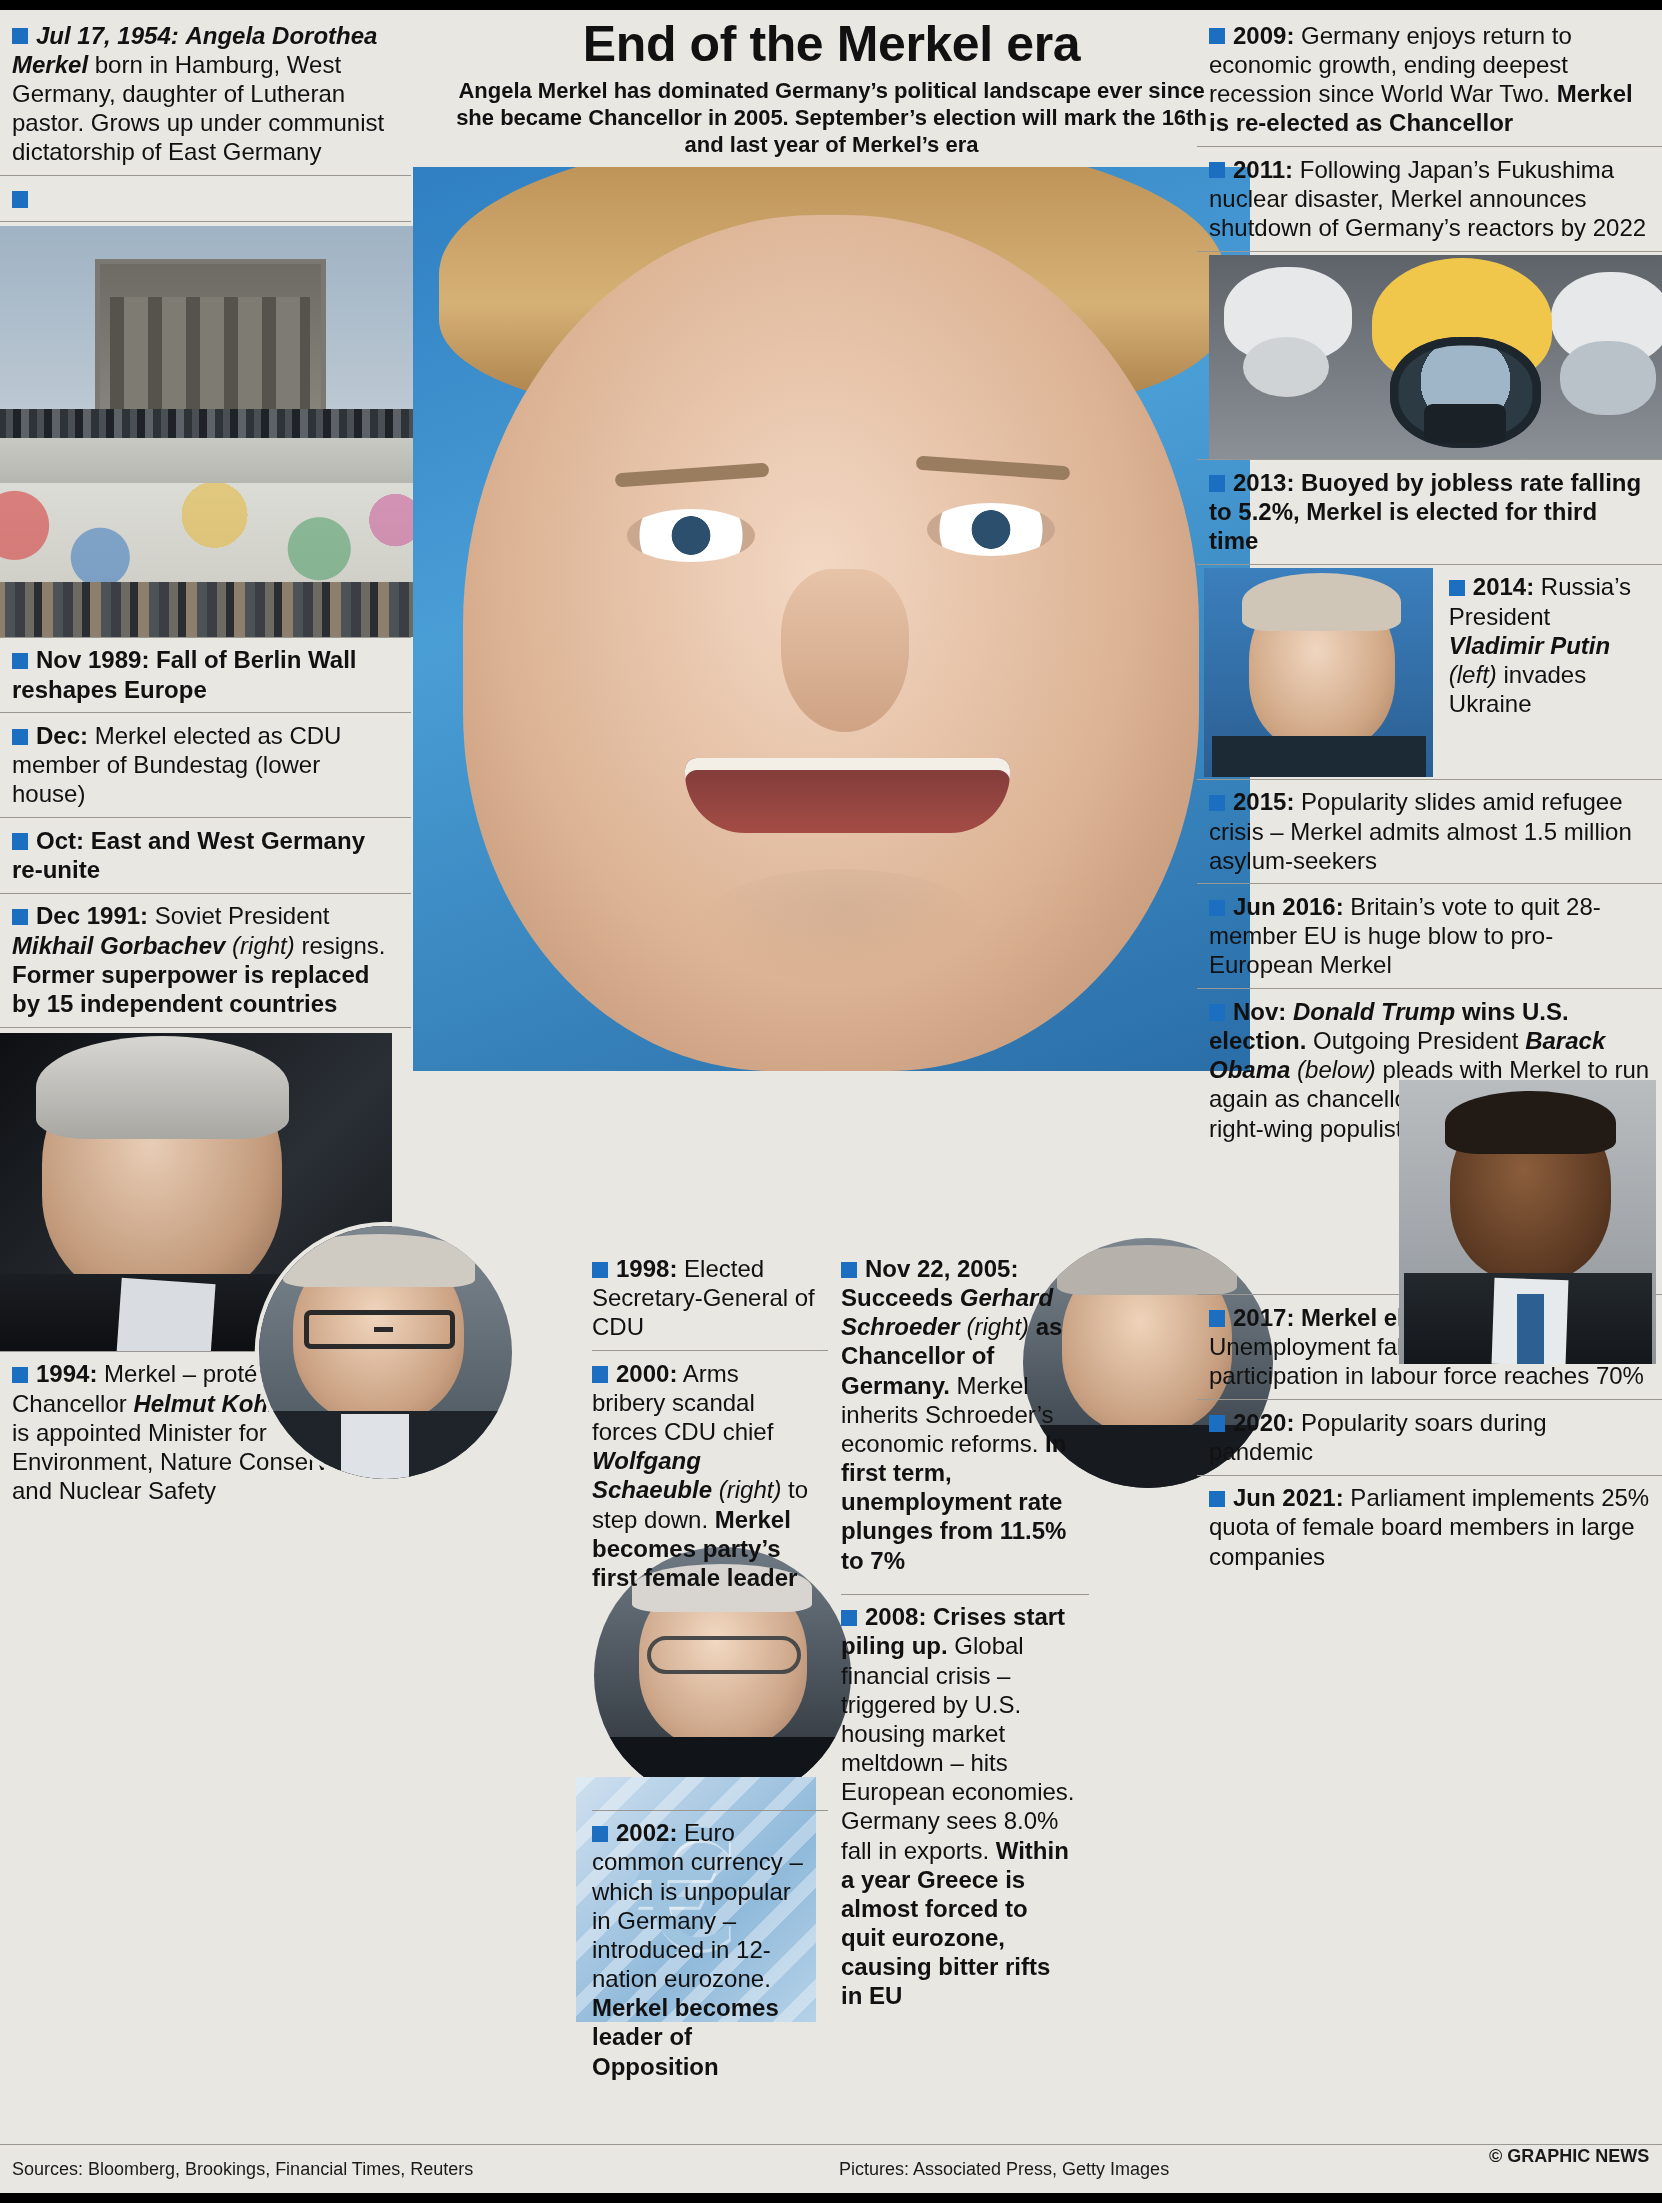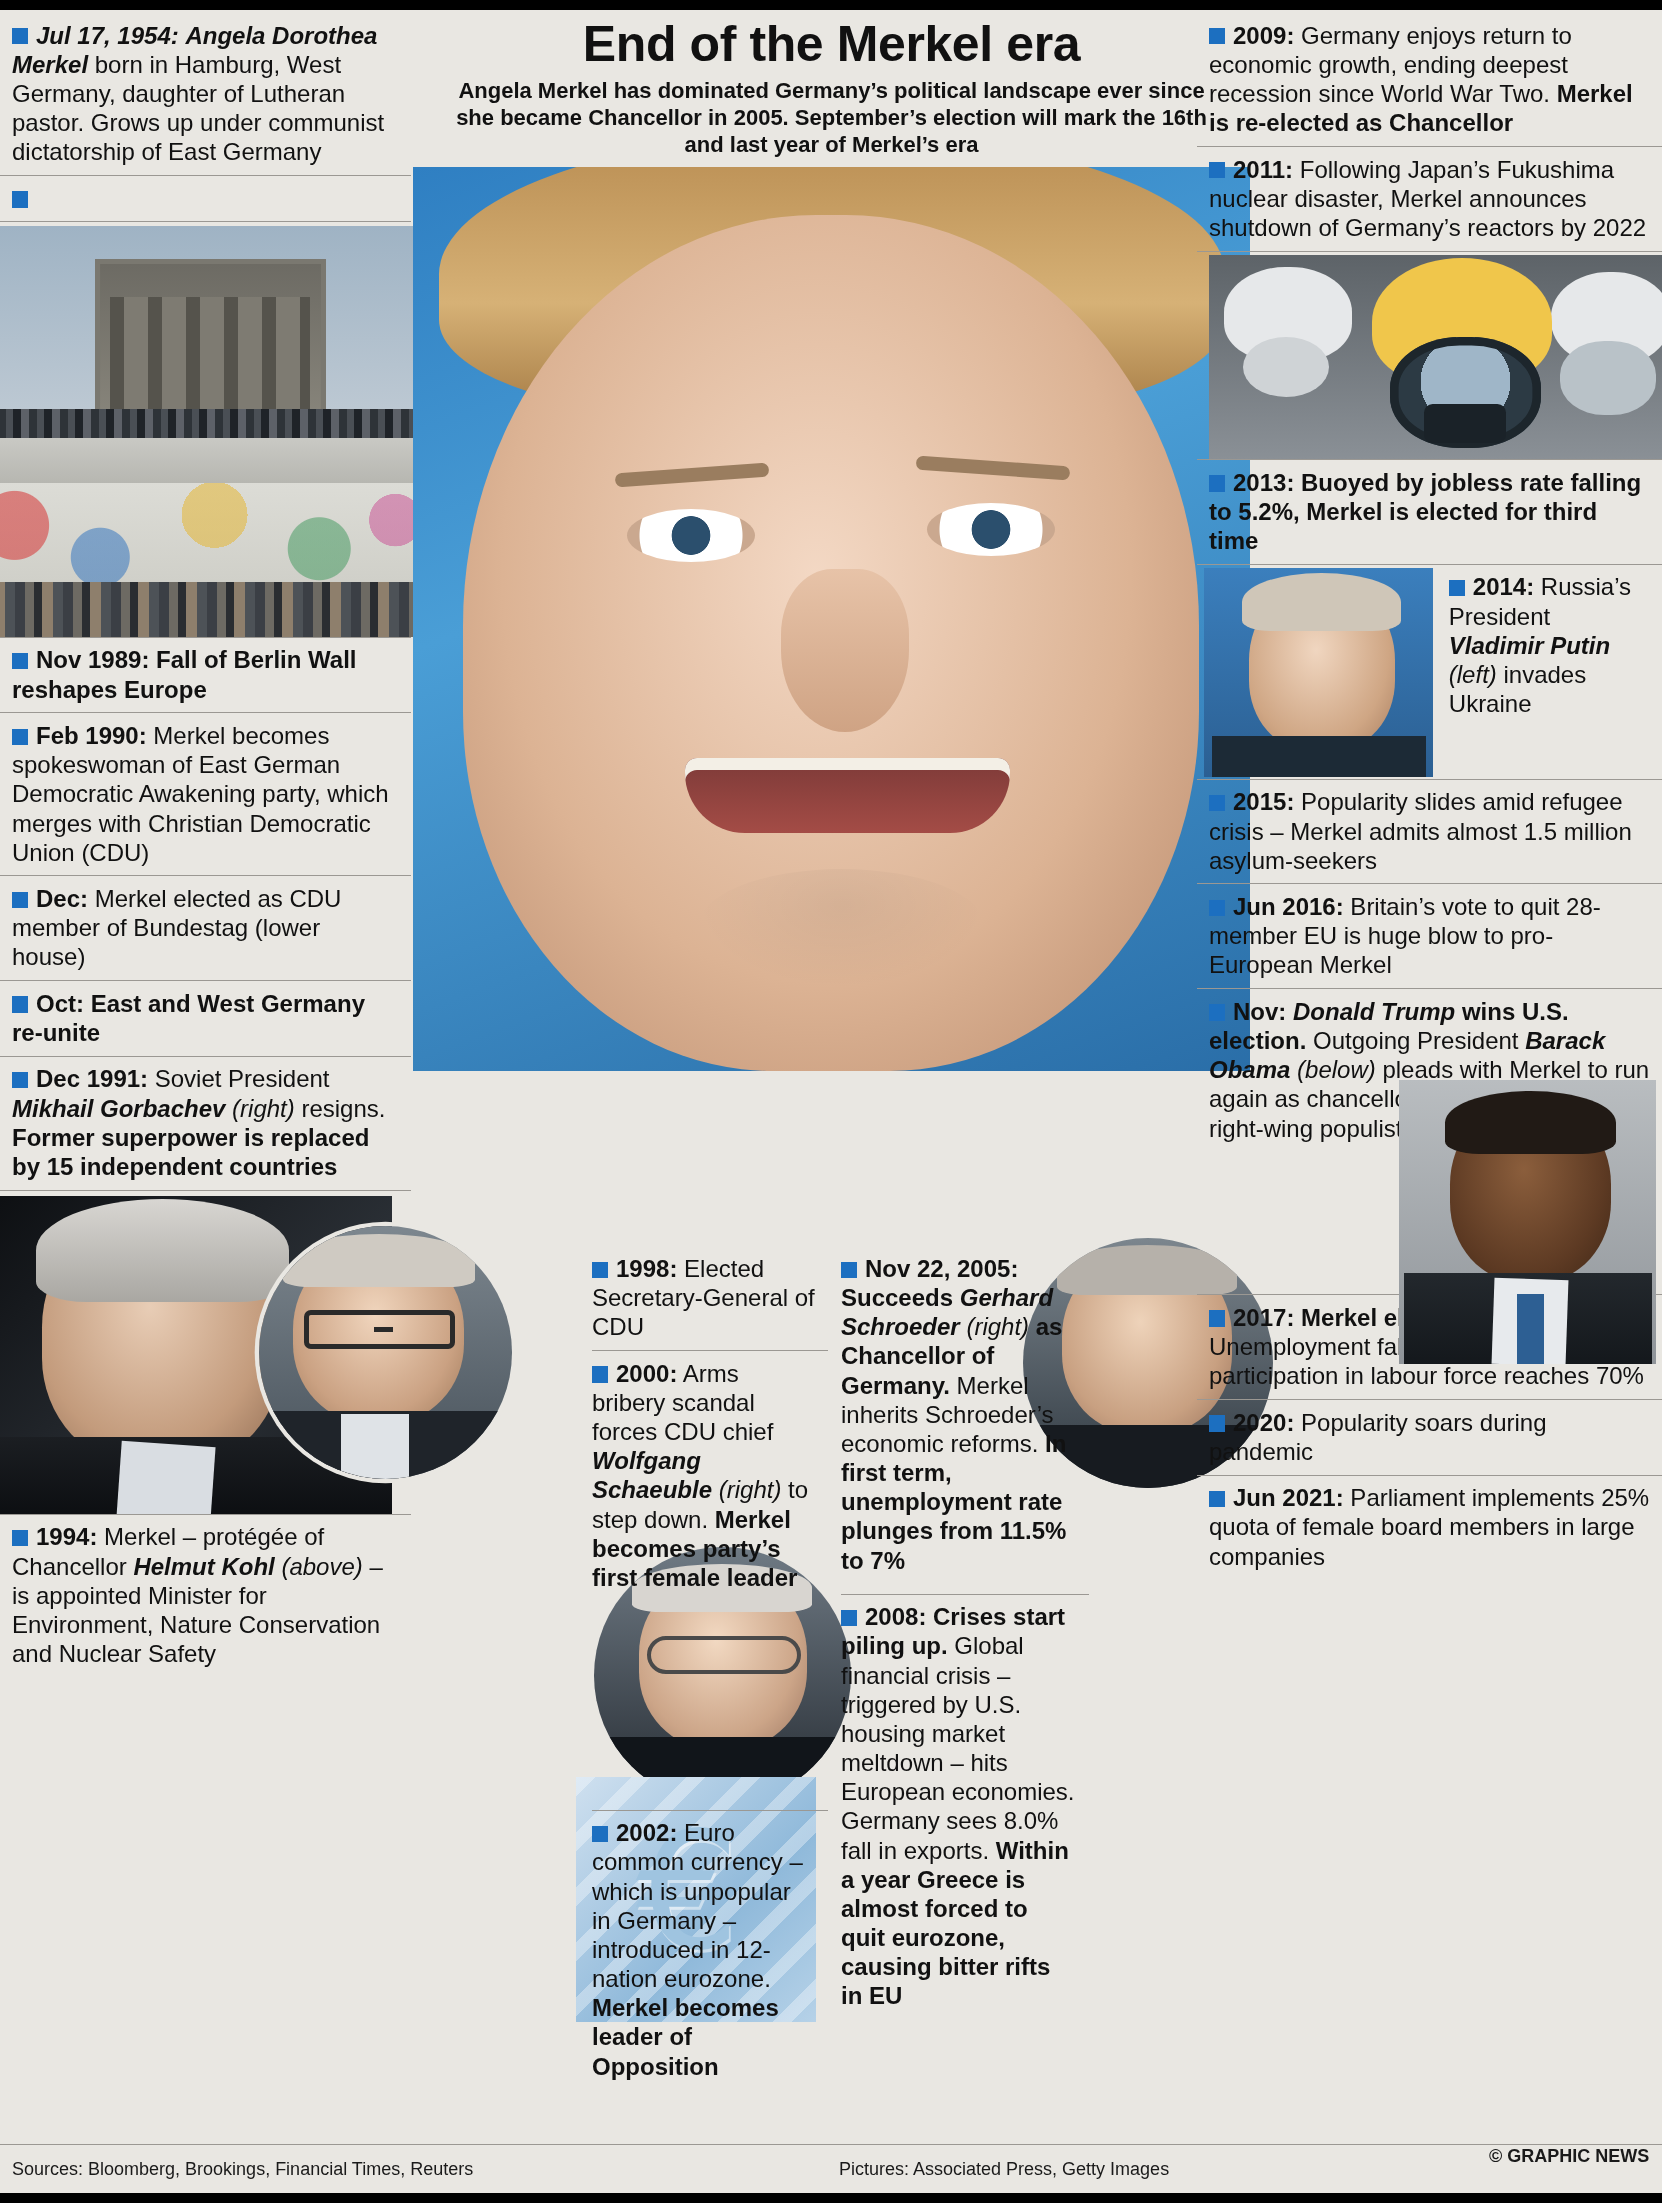--- a/index.html
+++ b/index.html
@@ -203,23 +203,20 @@
       <div class="wall-top"></div>
       <div class="wall-face"></div>
       <div class="wall-graf"></div>
       <div class="wall-crowd"></div>
     </div>
 
     <div class="item" style="border-top:1.7px solid #9b9893;">
       <span class="bullet"></span><span><b>Nov 1989: Fall of Berlin Wall reshapes Europe</b></span>
     </div>
 
-    <div class="item">
-      <span class="bullet"></span><span><b>Feb 1990:</b> Merkel becomes spokeswoman of East German Democratic Awakening party, which merges with Christian Democratic Union (CDU)</span>
-    </div>
 
     <div class="item">
       <span class="bullet"></span><span><b>Dec:</b> Merkel elected as CDU member of Bundestag (lower house)</span>
     </div>
 
     <div class="item">
       <span class="bullet"></span><span><b>Oct: East and West Germany re-unite</b></span>
     </div>
 
     <div class="item">

